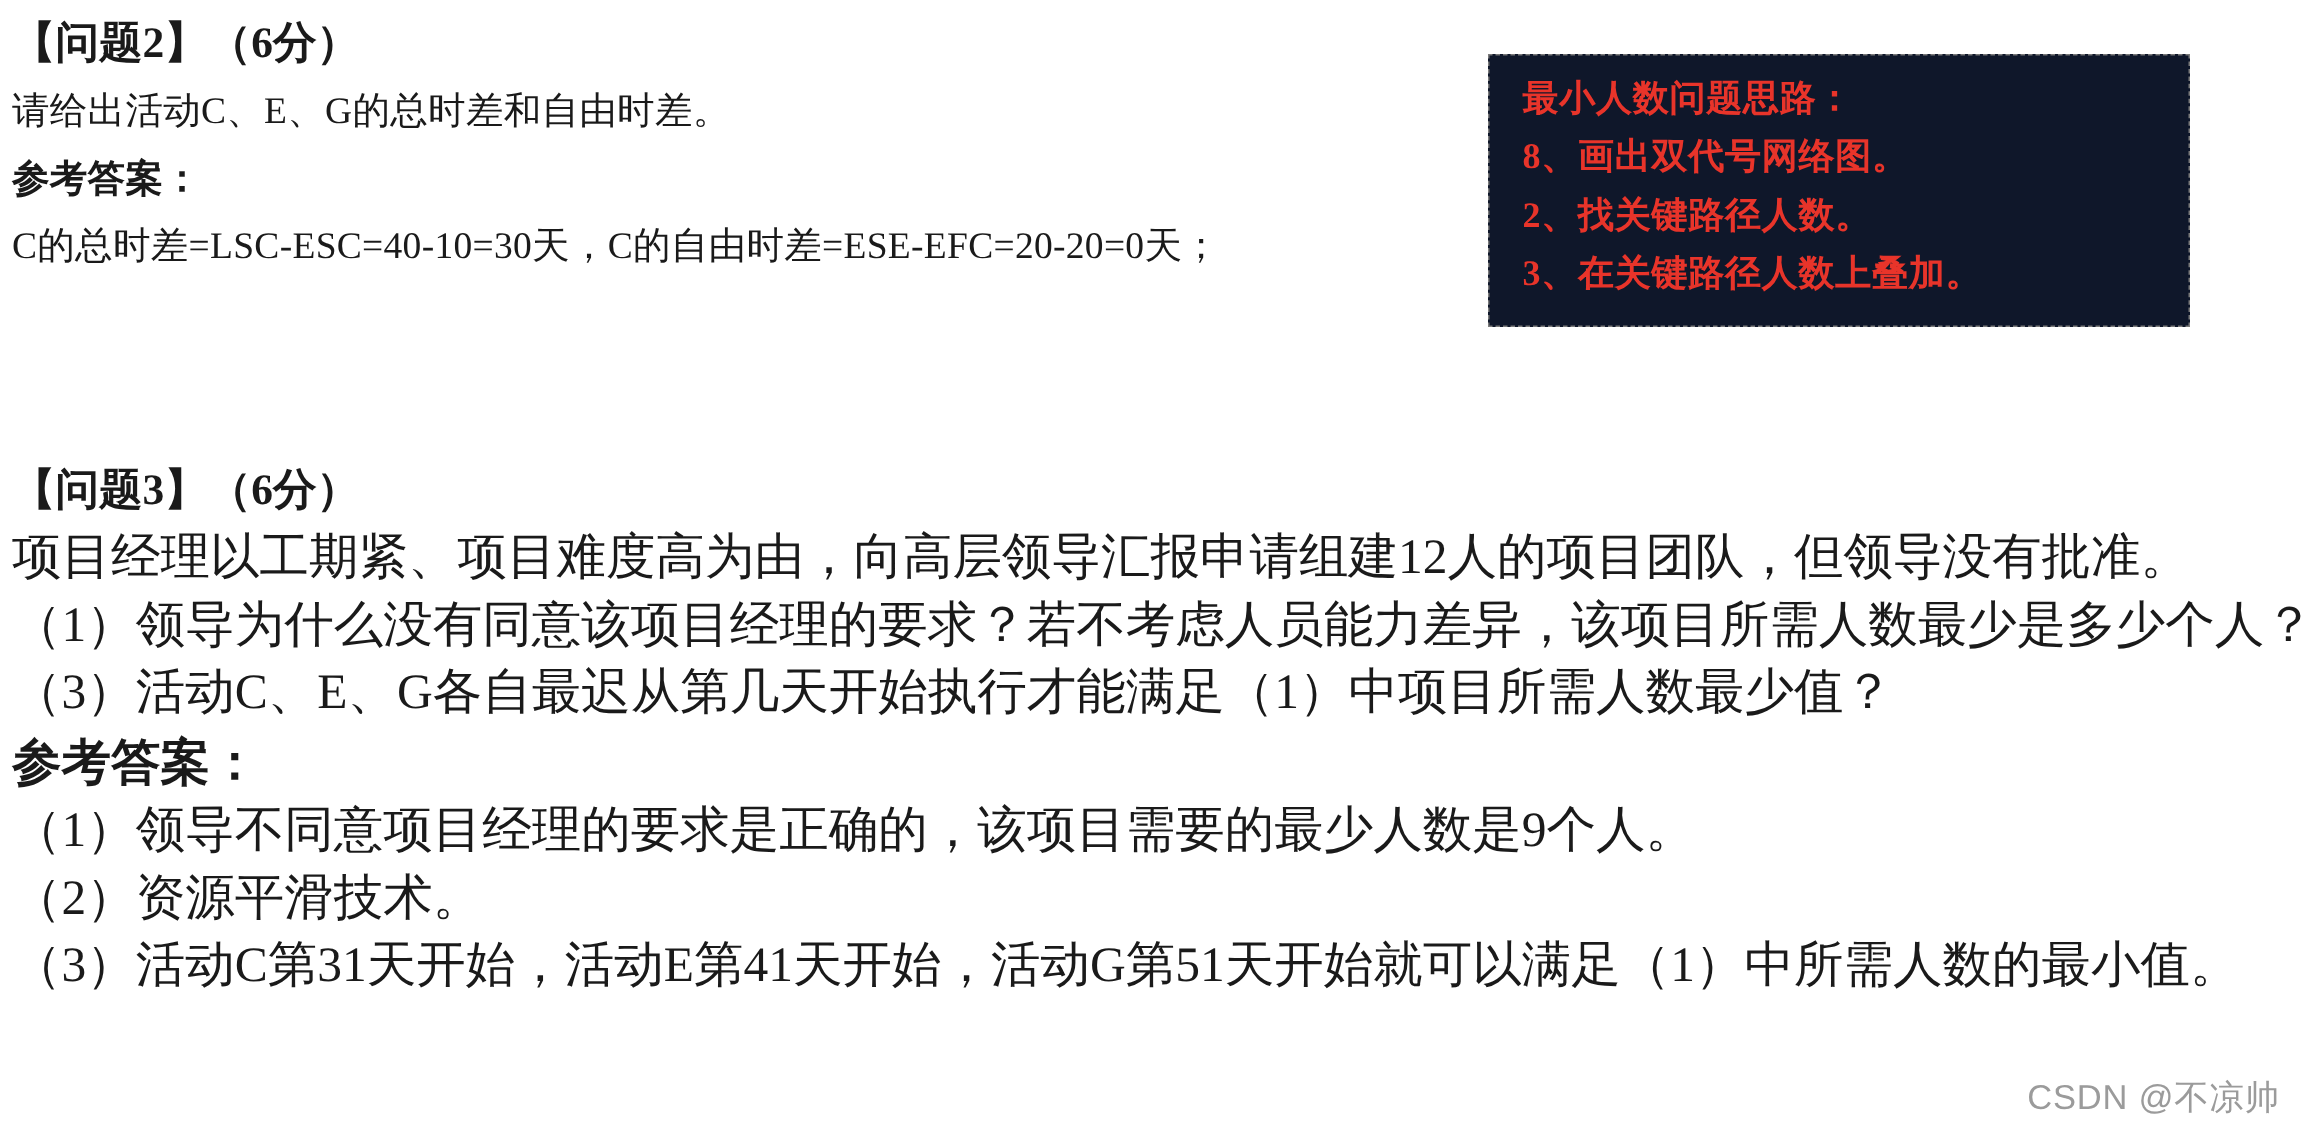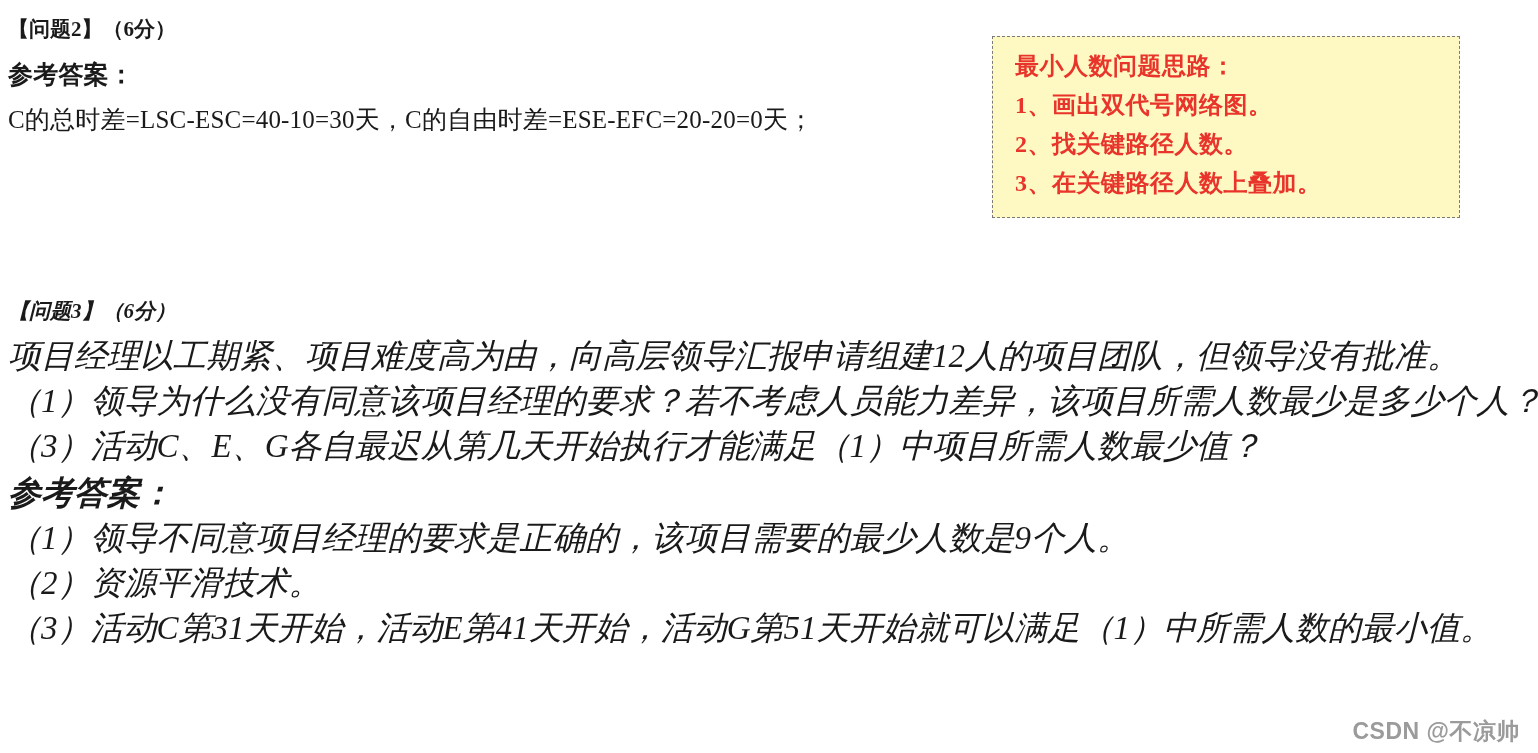--- a/index.html
+++ b/index.html
@@ -23,92 +23,92 @@
     padding: 10px 16px 0 8px;
   }
   .line {
     font-size: 25px;
     line-height: 45px;
     white-space: pre;
     letter-spacing: 0.2px;
   }
   .heading {
     font-weight: bold;
-    font-size: 21px;
+    font-size: 29px;
     line-height: 46px;
   }
   .bold-label {
     font-weight: bold;
   }
   .block-q2 {
     position: absolute;
     left: 8px;
     top: 6px;
     width: 980px;
   }
   .block-q3 {
     position: absolute;
     left: 8px;
-    top: 288px;
+    top: 304px;
     width: 1500px;
-    font-style: italic;
   }
   .q3-line {
     font-size: 33px;
     line-height: 45px;
     white-space: pre;
   }
   .answers-q3 {
     margin-top: 2px;
   }
   .callout {
     position: absolute;
     left: 992px;
     top: 36px;
     width: 468px;
     height: 182px;
     border: 1px dashed #7a7a7a;
     box-sizing: border-box;
     padding: 10px 14px 0 22px;
-    background: #fef9c3;
+    background: #0f172a;
   }
   .callout .c-line {
     color: #e8342a;
     font-size: 24px;
     line-height: 39px;
     font-weight: bold;
     white-space: pre;
     letter-spacing: 0.5px;
   }
   .watermark {
     position: absolute;
     right: 18px;
     bottom: 6px;
     font-family: "Liberation Sans", sans-serif;
     font-size: 23px;
-    font-weight: bold;
+    font-weight: normal;
     color: #9b9b9b;
     letter-spacing: 0.5px;
     margin-top: 18px;
   }
 </style>
 </head>
 <body>
 
 <div class="page">
 
   <div class="block-q2">
     <div class="heading">【问题2】（6分）</div>
+    <div class="line">请给出活动C、E、G的总时差和自由时差。</div>
     <div class="line bold-label">参考答案：</div>
     <div class="line">C的总时差=LSC-ESC=40-10=30天，C的自由时差=ESE-EFC=20-20=0天；</div>
   </div>
 
   <div class="callout">
     <div class="c-line">最小人数问题思路：</div>
-    <div class="c-line">1、画出双代号网络图。</div>
+    <div class="c-line">8、画出双代号网络图。</div>
     <div class="c-line">2、找关键路径人数。</div>
     <div class="c-line">3、在关键路径人数上叠加。</div>
   </div>
 
   <div class="block-q3">
     <div class="heading">【问题3】（6分）</div>
     <div class="q3-line">项目经理以工期紧、项目难度高为由，向高层领导汇报申请组建12人的项目团队，但领导没有批准。</div>
     <div class="q3-line">（1）领导为什么没有同意该项目经理的要求？若不考虑人员能力差异，该项目所需人数最少是多少个人？</div>
     <div class="q3-line">（3）活动C、E、G各自最迟从第几天开始执行才能满足（1）中项目所需人数最少值？</div>
     <div class="answers-q3">

